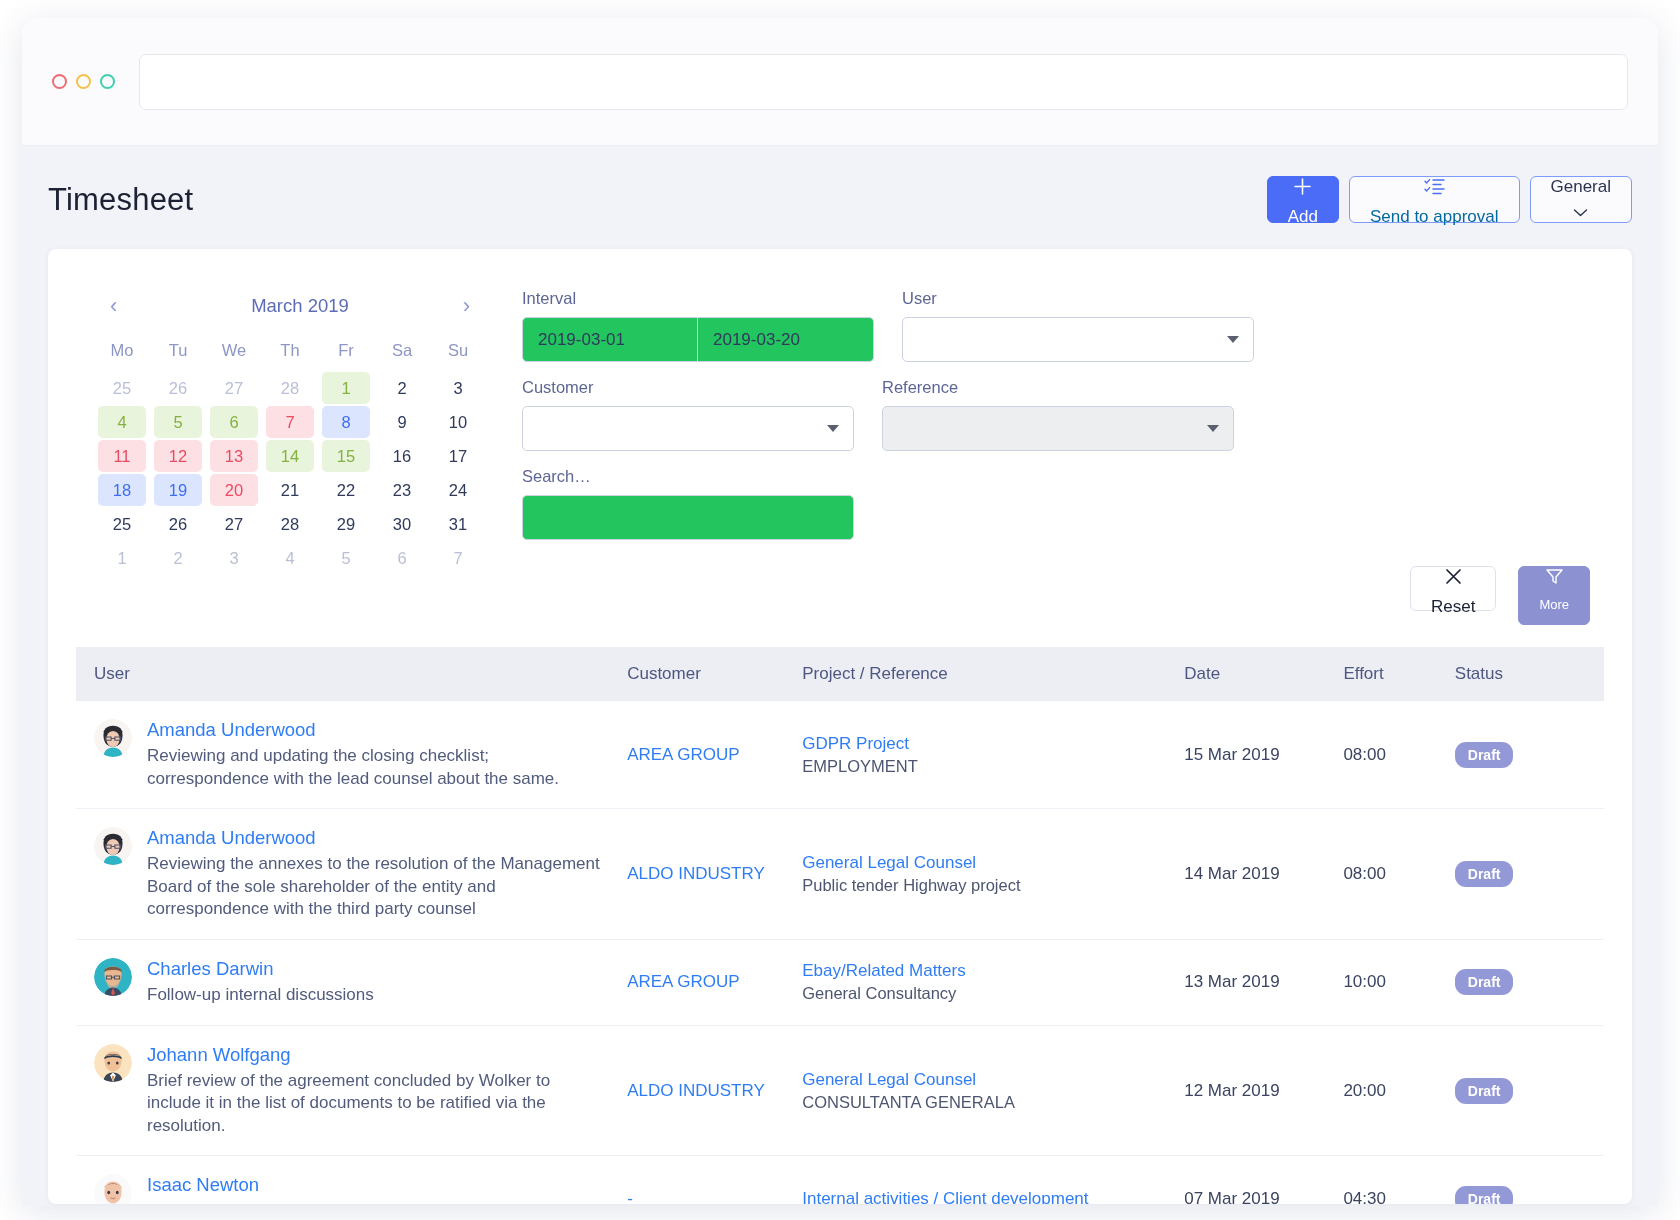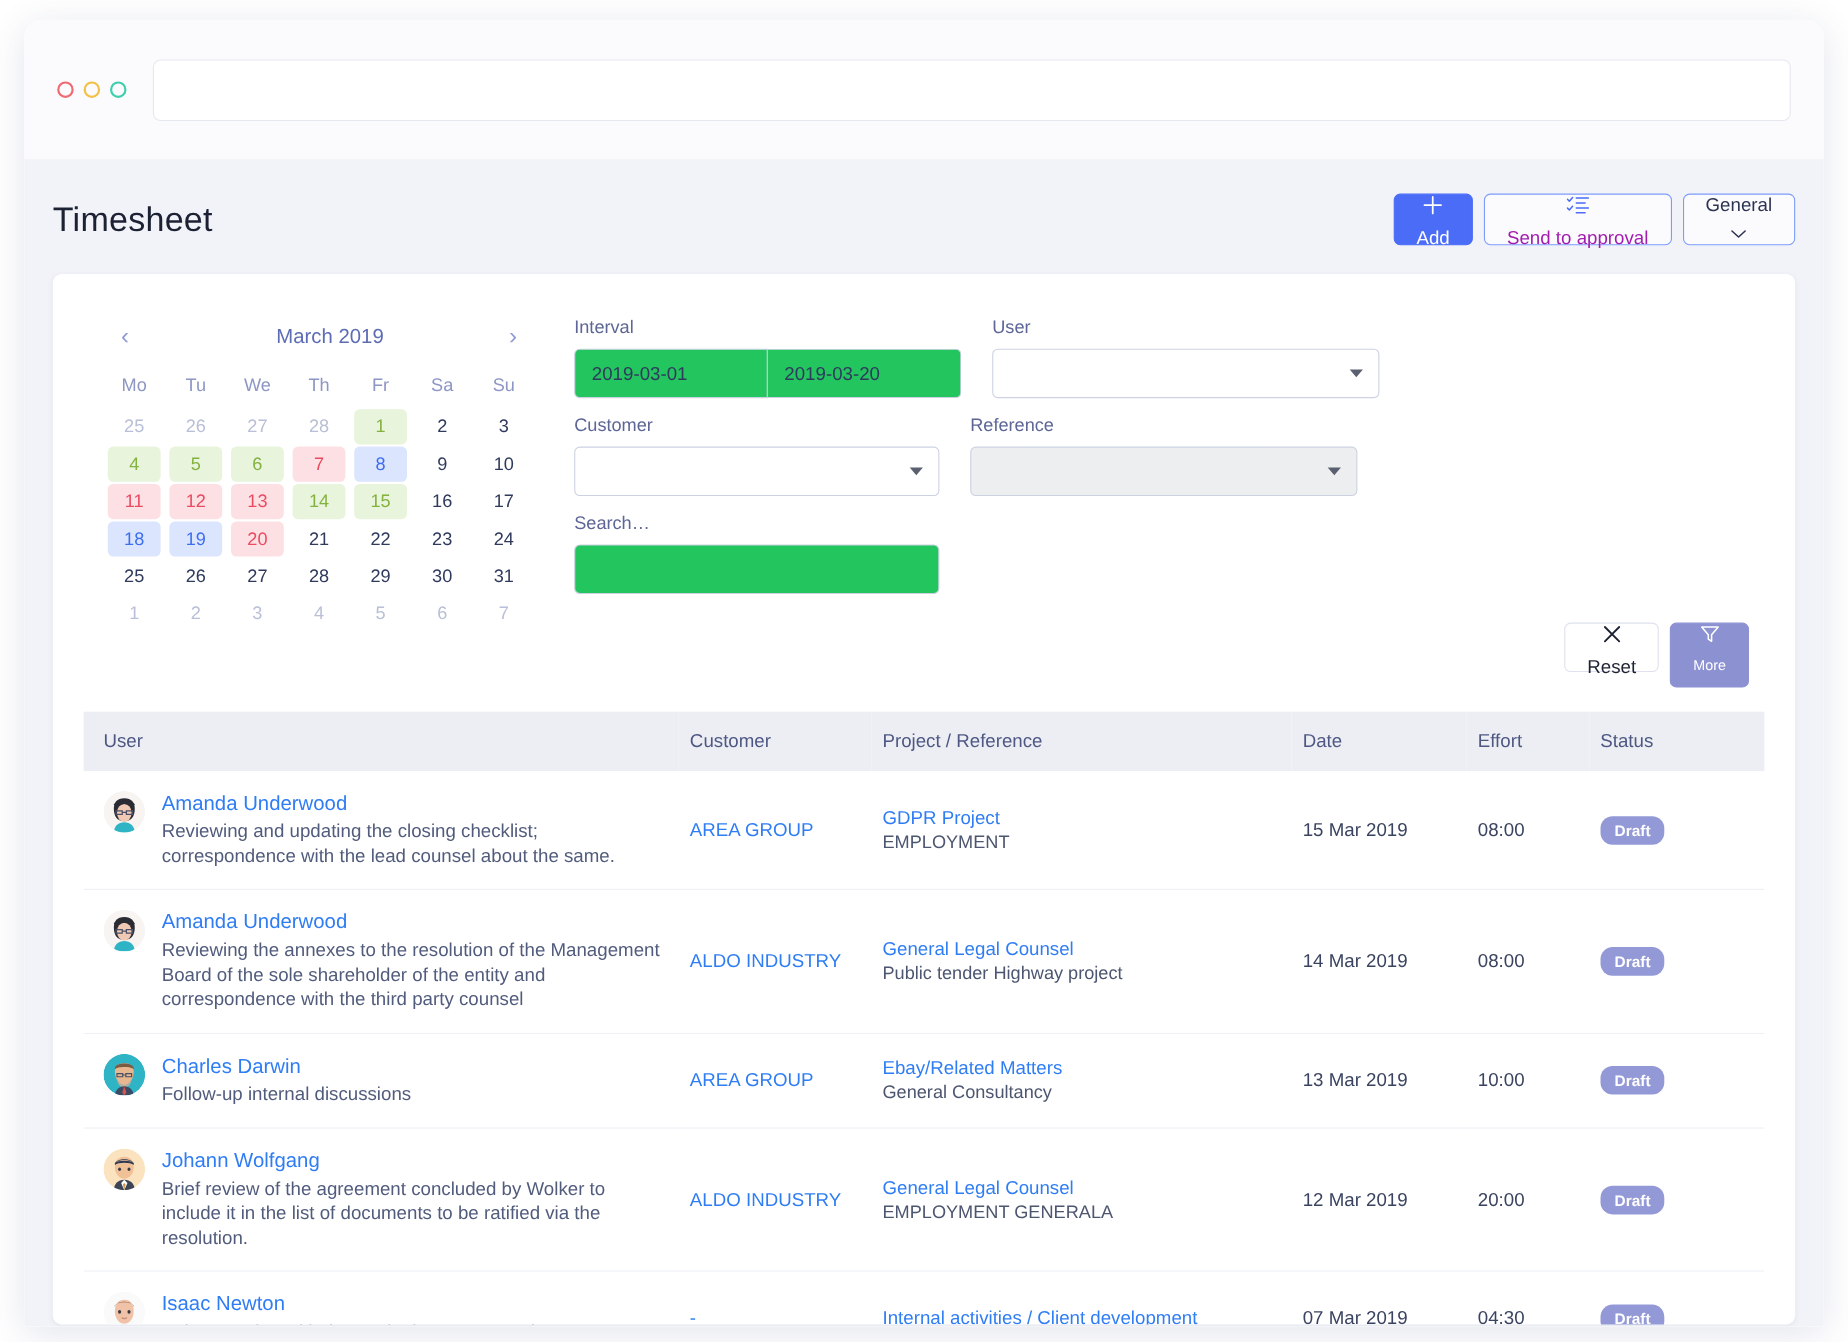--- a/index.html
+++ b/index.html
@@ -73,21 +73,21 @@
     gap: 11px;
     padding: 0 20px;
     font-size: 17px;
     cursor: pointer;
     border: 1px solid transparent;
     background: #fff;
     white-space: nowrap;
     flex-direction: column;
   }
   .btn-primary { background: #4a6cf7; color: #fff; border-color: #4a6cf7; }
-  .btn-outline { background: #fbfbfd; color: #a21caf; border-color: #7d9bfb; }
+  .btn-outline { background: #fbfbfd; color: #0369a1; border-color: #7d9bfb; }
   .btn-outline-dark { background: #fbfbfd; color: #2b3350; border-color: #7d9bfb; }
   .ic { display: inline-flex; align-items: center; justify-content: center; }
   
   .card {
     background: #fff;
     border-radius: 8px;
     box-shadow: 0 1px 5px rgba(60,70,120,.07);
     padding: 26px 28px 0 28px;
     height: 955px;
     overflow: hidden;
@@ -131,21 +131,21 @@
   .inp.left { border-radius: 5px 0 0 5px; width: 50%; }
   .inp.right { border-radius: 0 5px 5px 0; border-left: 0; width: 50%; }
   .sel {
     height: 45px; border: 1px solid #ccd2e2; border-radius: 5px;
     background: #fff; width: 100%;
     display: flex; align-items: center; justify-content: flex-end;
     padding-right: 14px;
   }
   .sel.disabled { background: #eceef0; }
   .caret { width: 0; height: 0; border-left: 6px solid transparent; border-right: 6px solid transparent; border-top: 7px solid #5a6070; }
-  .filter-btns { display: flex; gap: 10px; justify-content: flex-end; width: 100%; padding: 10px 14px 0 14px; }
+  .filter-btns { display: flex; gap: 22px; justify-content: flex-end; width: 100%; padding: 10px 14px 0 14px; }
   .btn-reset { background: #fff; border: 1px solid #dfe2ee; color: #1c2233; height: 45px; font-size: 17px; }
   .btn-more { background: #8c91d2; border: 1px solid #8c91d2; color: #fff; height: 59px; font-size: 13px; }
   
   .tbl { width: 100%; border-collapse: collapse; table-layout: fixed; }
   .tbl thead th {
     background: #eceef4; color: #4d5782; font-size: 17px; font-weight: 400;
     text-align: left; padding: 17px 10px; white-space: nowrap;
   }
   .tbl thead th:first-child { padding-left: 18px; }
   .tbl tbody td {
@@ -430,21 +430,21 @@
                         <ellipse cx="15.5" cy="20" rx="1.4" ry="1.7" fill="#3a3a44"></ellipse>
                         <ellipse cx="24.5" cy="20" rx="1.4" ry="1.7" fill="#3a3a44"></ellipse>
                         <path d="M20 30c6 0 10 4 10 10H10c0-6 4-10 10-10z" fill="#3c4556"></path>
                         <path d="M20 30l3 3-3 7-3-7z" fill="#fff"></path>
                         <path d="M20 33l1.3 1.5L20 40l-1.3-5.5z" fill="#c9974f"></path>
                       </svg></div>
                     <div><span class="uname">Johann Wolfgang</span><span class="udesc">Brief review of the agreement concluded by Wolker to include it in the list of documents to be ratified via the resolution.</span></div>
                   </div>
                 </td>
                 <td class="c-cust"><span class="link">ALDO INDUSTRY</span></td>
-                <td class="c-proj"><span class="link">General Legal Counsel</span><div class="subtext">EMPLOYMENT GENERALA</div></td>
+                <td class="c-proj"><span class="link">General Legal Counsel</span><div class="subtext">CONSULTANTA GENERALA</div></td>
                 <td class="c-date">12 Mar 2019</td>
                 <td class="c-eff">20:00</td>
                 <td class="c-stat"><span class="badge">Draft</span></td>
               </tr>
               <tr>
                 <td class="c-user">
                   <div class="userCell">
                     <div class="av"><svg viewBox="0 0 40 40" width="38" height="38">
                         <circle cx="20" cy="20" r="20" fill="#fafafa"></circle>
                         <path d="M20 8c6 0 9 4 9 11s-4 12-9 12-9-5-9-12 3-11 9-11z" fill="#f0c2a8"></path>

